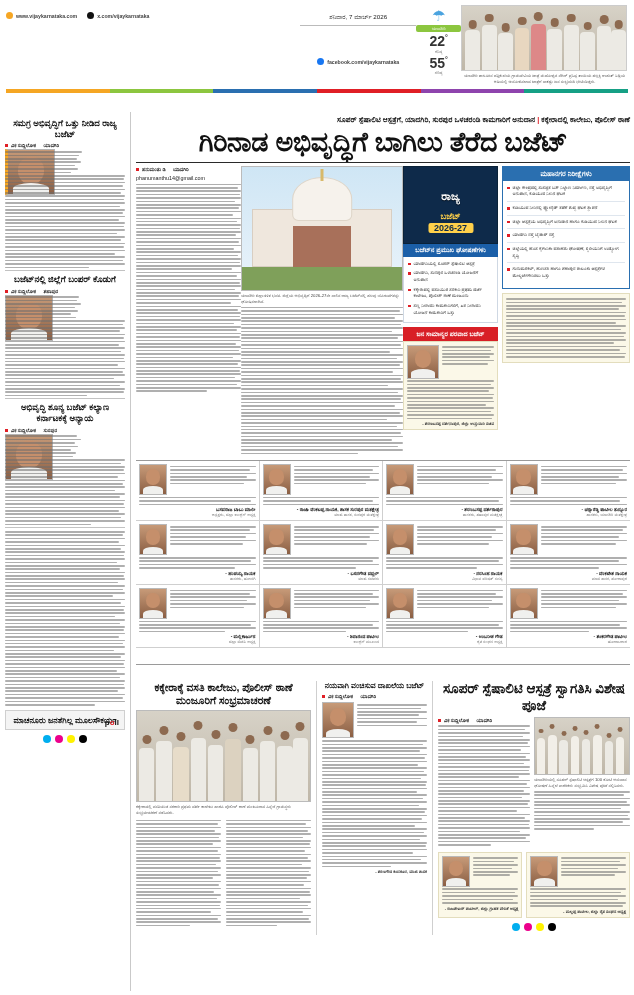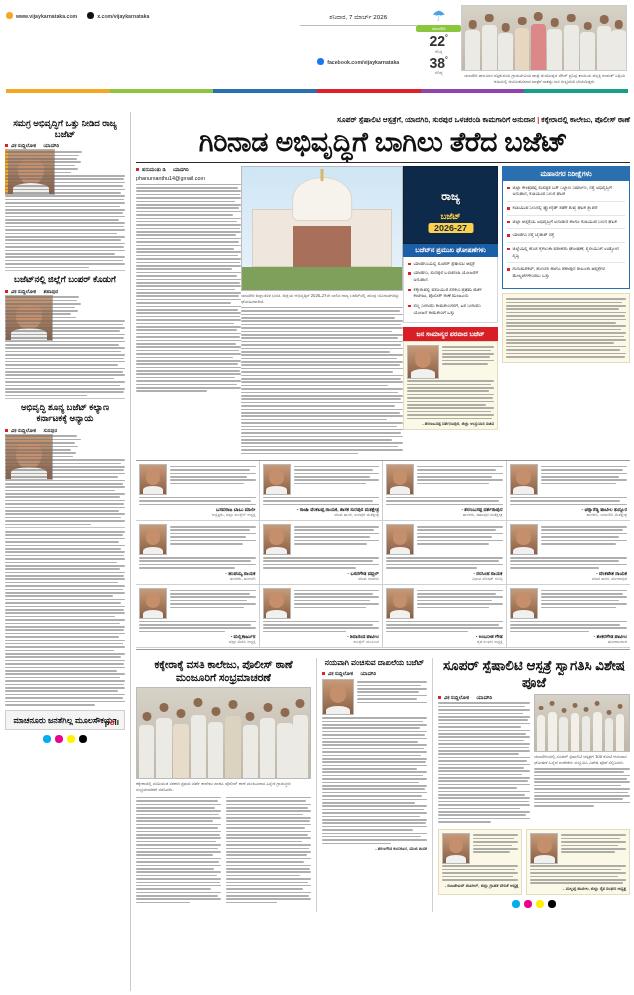--- a/index.html
+++ b/index.html
@@ -112,21 +112,21 @@
     width:25%;box-sizing:border-box;border-right:1px solid #cfcfcf;border-bottom:1px solid #cfcfcf;
     padding:3px 3px 3px 3px;
   }
   .qcell:nth-child(4n){border-right:0;}
   .qtop{display:flex;gap:3px;}
   .qthumb{width:26px;height:29px;flex:0 0 auto;border:1px solid #b9b9b9;overflow:hidden;position:relative;background:#d9cfc4;}
   .qname{font-size:4.8px;font-weight:bold;color:#111;text-align:right;margin-top:2px;}
   .qrole{font-size:4.2px;color:#666;text-align:right;}
 
   
-  .bot{display:flex;gap:5px;border-top:1px solid #9a9a9a;padding-top:8px;margin-top:1px;}
+  .bot{display:flex;gap:5px;border-top:1px solid #9a9a9a;padding-top:16px;margin-top:16px;}
   .b-c1{width:175px;}
   .b-c2{width:105px;border-left:1px solid #cfcfcf;border-right:1px solid #cfcfcf;padding:0 5px;}
   .b-c3{flex:1;}
   .subhead{font-size:10.5px;font-weight:bold;text-align:center;line-height:1.2;color:#111;}
   .subhead.sm{font-size:7.6px;}
   .subhead.lg{font-size:13.5px;}
   .bphoto{width:100%;height:92px;border:1px solid #bbb;box-sizing:border-box;overflow:hidden;position:relative;background:#cfc9b4;}
 
   
   .lhead{font-size:8.6px;font-weight:bold;text-align:center;line-height:1.25;color:#111;margin:2px 0 3px;}
@@ -182,21 +182,21 @@
               <b>facebook.com/vijaykarnataka</b>
             </span>
         </div>
       </div>
 
       <div class="wcol">
         <div class="wicon">☂</div>
         <span class="wtag">ಯಾದಗಿರಿ</span>
         <div class="wtemp"><span>22</span><sup>°</sup></div>
         <span class="wlbl">ಕನಿಷ್ಠ</span>
-        <div class="wtemp"><span>38</span><sup>°</sup></div>
+        <div class="wtemp"><span>55</span><sup>°</sup></div>
         <span class="wlbl">ಗರಿಷ್ಠ</span>
       </div>
 
       <div class="photocol">
         <div class="mh-photo">
           <div class="ph crowd">
             <i style="left:2%"></i>
               <i style="left:12%;height:70%"></i>
               <i style="left:22%;height:58%"></i>
             <i style="left:32%;height:66%;background:#e8d7c0"></i>

